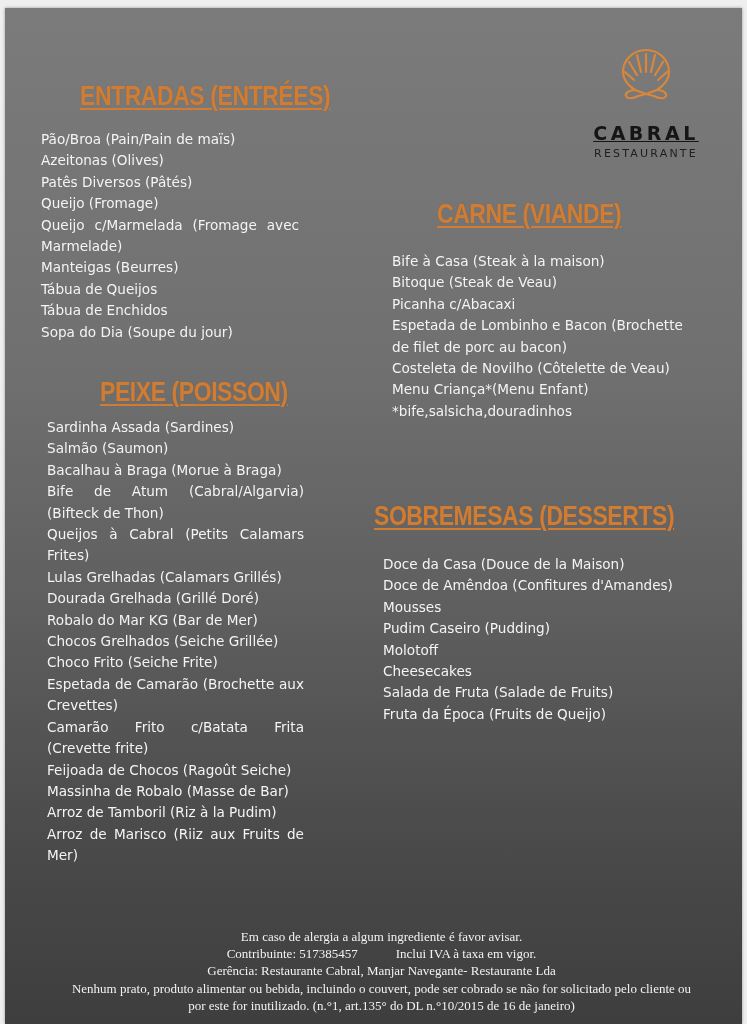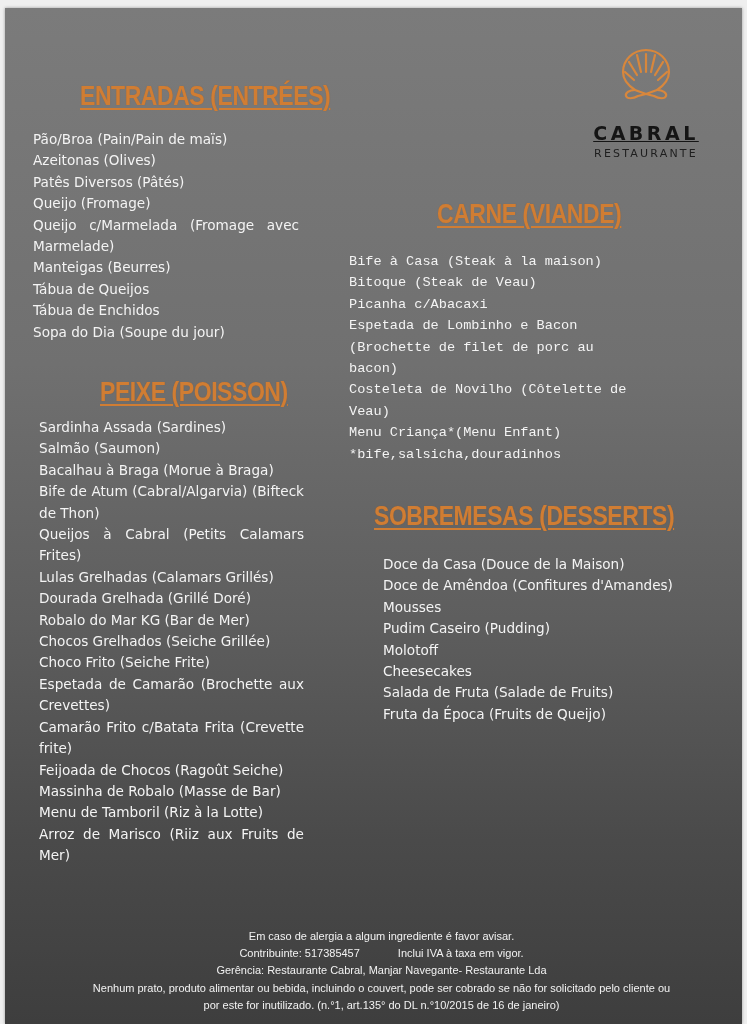--- a/index.html
+++ b/index.html
@@ -30,26 +30,26 @@
     text-shadow: 0 0 1px rgba(160,90,30,0.5);
   }
   .list {
     position:absolute; margin:0; padding:0; list-style:none;
     color:#f4f4f4;
     font-family:"DejaVu Sans", sans-serif;
     font-size:13.6px;
     line-height:21.4px;
   }
   .list li { margin:0; padding:0; }
-  .list.justify li { text-align:justify; }
+  .list.justify li { text-align:justify;margin-left:8px; }
   .footer {
     position:absolute; left:16px; right:0; top:928px;
     text-align:center; color:#f2f2f2;
-    font-family:Liberation Sans, sans-serif;
-    font-size:11px; line-height:17.2px;
+    font-family:Liberation Serif, serif;
+    font-size:13px; line-height:17.2px;
   }
   .footer .sp { display:inline-block; width:38px; }
   .logo { position:absolute; left:565px; top:38px; width:152px; height:110px; text-align:center; }
   .logo svg { display:block; margin:0 auto; }
   .logo .name {
     font-family:"DejaVu Sans", sans-serif; font-weight:bold;
     font-size:19px; letter-spacing:3.5px; color:#151515; line-height:30px; margin-top:16px;text-decoration:underline;
   }
   .logo .sub {
     font-family:"DejaVu Sans", sans-serif;
@@ -102,26 +102,26 @@
     <li>Queijos à Cabral (Petits Calamars Frites)</li>
     <li>Lulas Grelhadas (Calamars Grillés)</li>
     <li>Dourada Grelhada (Grillé Doré)</li>
     <li>Robalo do Mar KG (Bar de Mer)</li>
     <li>Chocos Grelhados (Seiche Grillée)</li>
     <li>Choco Frito (Seiche Frite)</li>
     <li>Espetada de Camarão (Brochette aux Crevettes)</li>
     <li>Camarão Frito c/Batata Frita (Crevette frite)</li>
     <li>Feijoada de Chocos (Ragoût Seiche)</li>
     <li>Massinha de Robalo (Masse de Bar)</li>
-    <li>Menu de Tamboril (Riz à la Lotte)</li>
+    <li>Arroz de Tamboril (Riz à la Pudim)</li>
     <li>Arroz de Marisco (Riiz aux Fruits de Mer)</li>
   </ul>
 
   <div class="heading" style="left:432px; top:190px;">CARNE (VIANDE)</div>
-  <ul class="list" style="left:344px; top:243px; width:300px;font-family:Liberation Mono, monospace;">
+  <ul class="list" style="left:387px; top:243px; width:300px;">
     <li>Bife à Casa (Steak à la maison)</li>
     <li>Bitoque (Steak de Veau)</li>
     <li>Picanha c/Abacaxi</li>
     <li>Espetada de Lombinho e Bacon (Brochette de filet de porc au bacon)</li>
     <li>Costeleta de Novilho (Côtelette de Veau)</li>
     <li>Menu Criança*(Menu Enfant)</li>
     <li>*bife,salsicha,douradinhos</li>
   </ul>
 
   <div class="heading" style="left:369px; top:492px;">SOBREMESAS (DESSERTS)</div>

